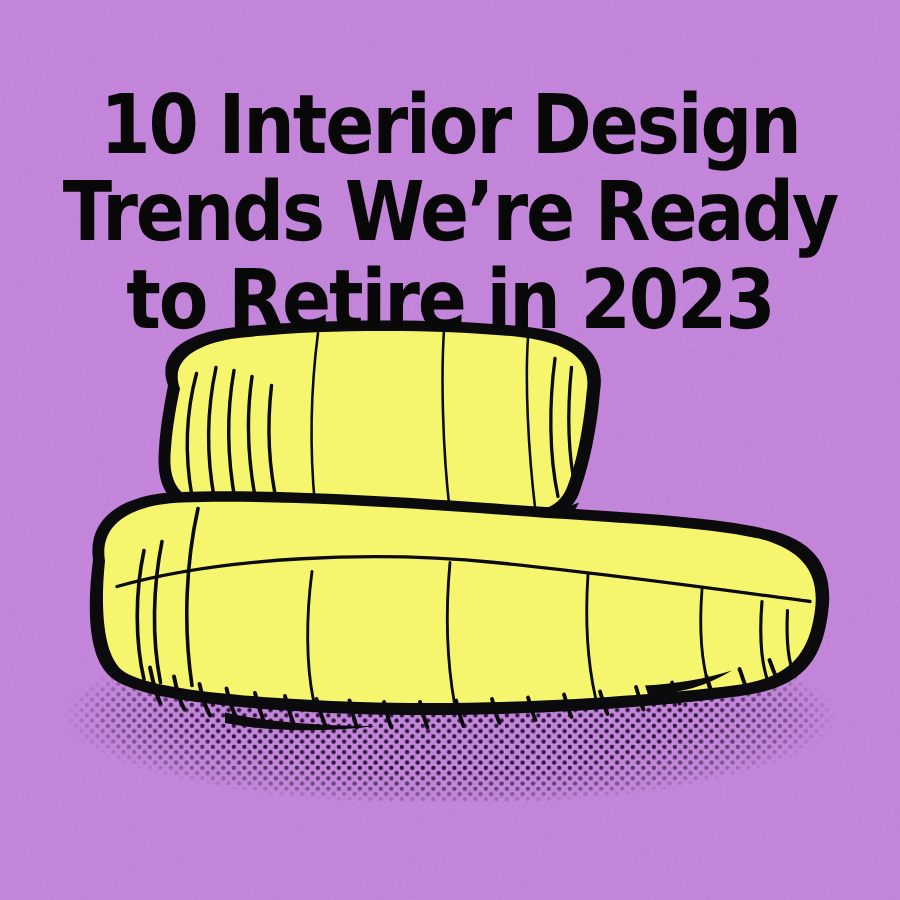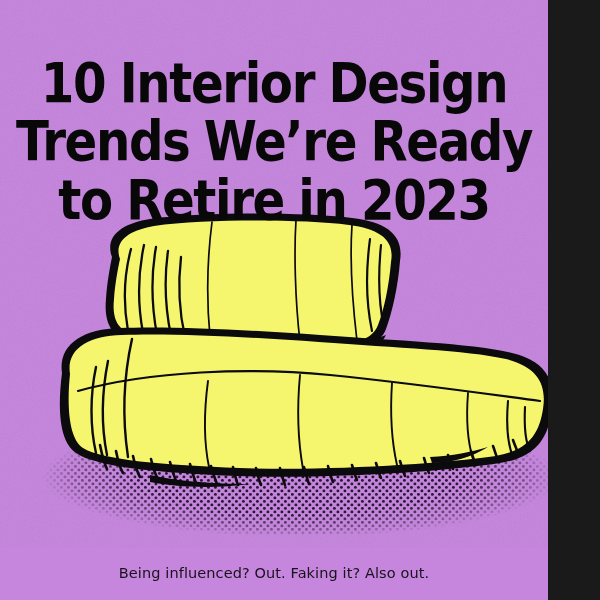--- a/index.html
+++ b/index.html
@@ -4,21 +4,21 @@
 <title>Interior Design Trends Social Graphic</title>
 <style>
   html, body {
     margin: 0;
     padding: 0;
     background: #1a1a1a;
   }
 
   #poster {
     position: relative;
-    width: 548px;
+    width: 600px;
     height: 600px;
     overflow: hidden;
     background-color: #c686de;
     font-family: "Liberation Sans", sans-serif;
     -webkit-font-smoothing: antialiased;
   }
 
   
   #grain {
     position: absolute;
@@ -279,15 +279,14 @@
           <path d="M 493 251 C 495 256, 496 261, 498 264"></path>
           <path d="M 513 245 C 515 250, 516 254, 518 257"></path>
         </g>
 
         <path class="ink" d="M 150 280 C 176 286, 214 289, 250 289 C 214 294, 174 292, 150 287 Z"></path>
         <path class="ink" d="M 430 262 C 452 261, 472 257, 488 252 C 472 262, 452 268, 432 268 Z"></path>
       </g>
     </svg>
   </div>
 
-  <p class="caption">Being influenced? Out. Faking it? Also out.</p>
 
 </div>
 
 </body></html>

